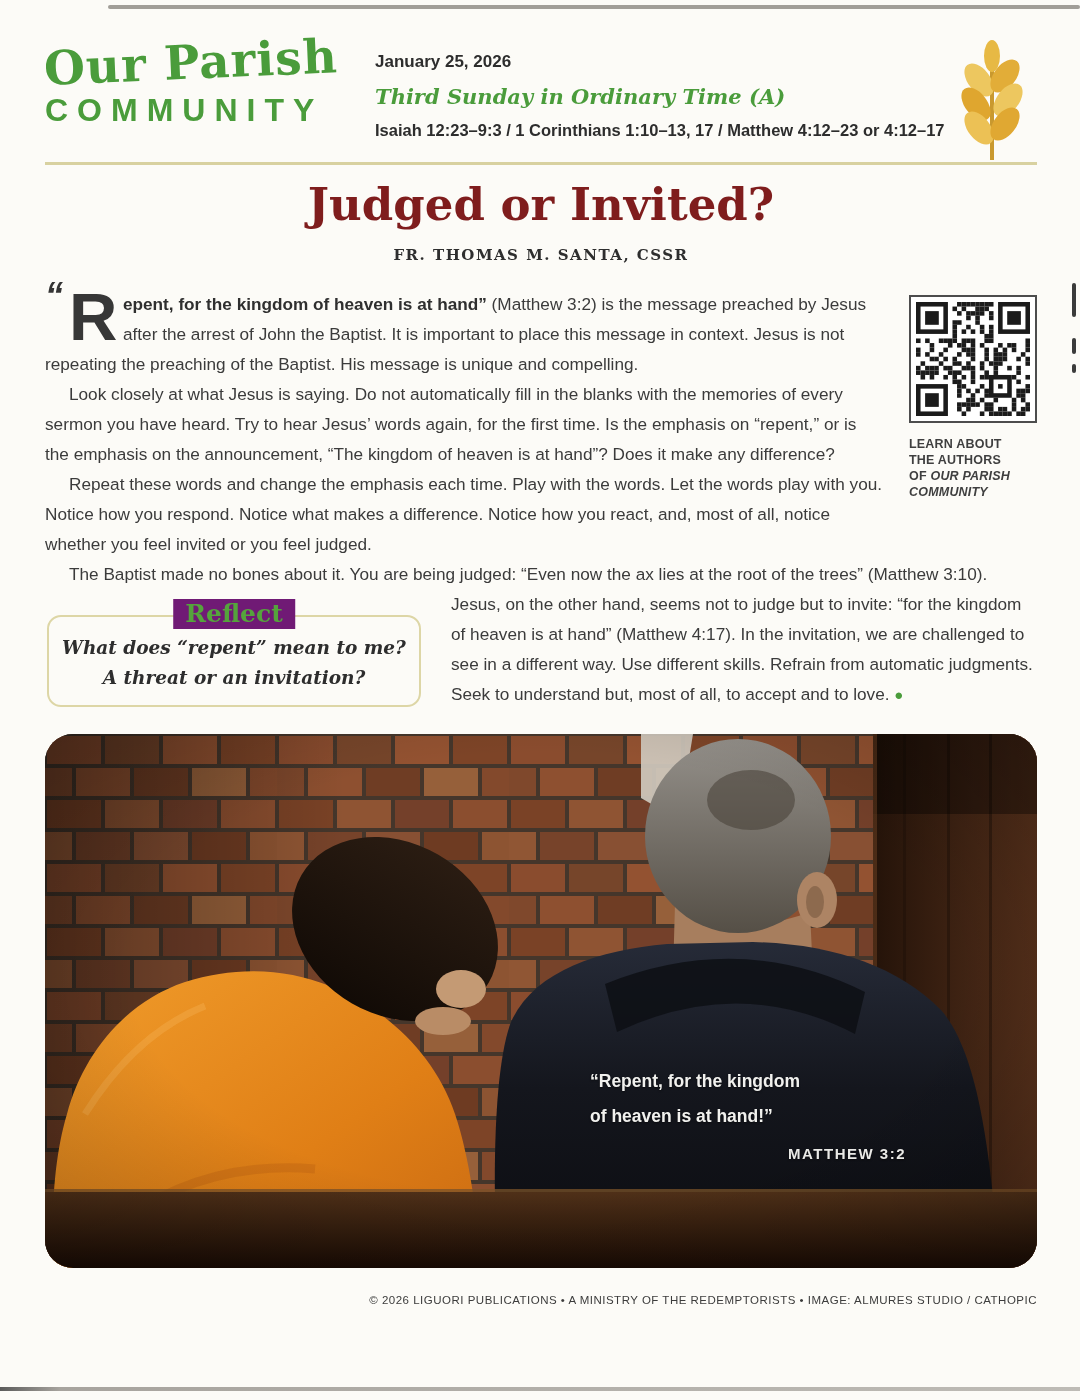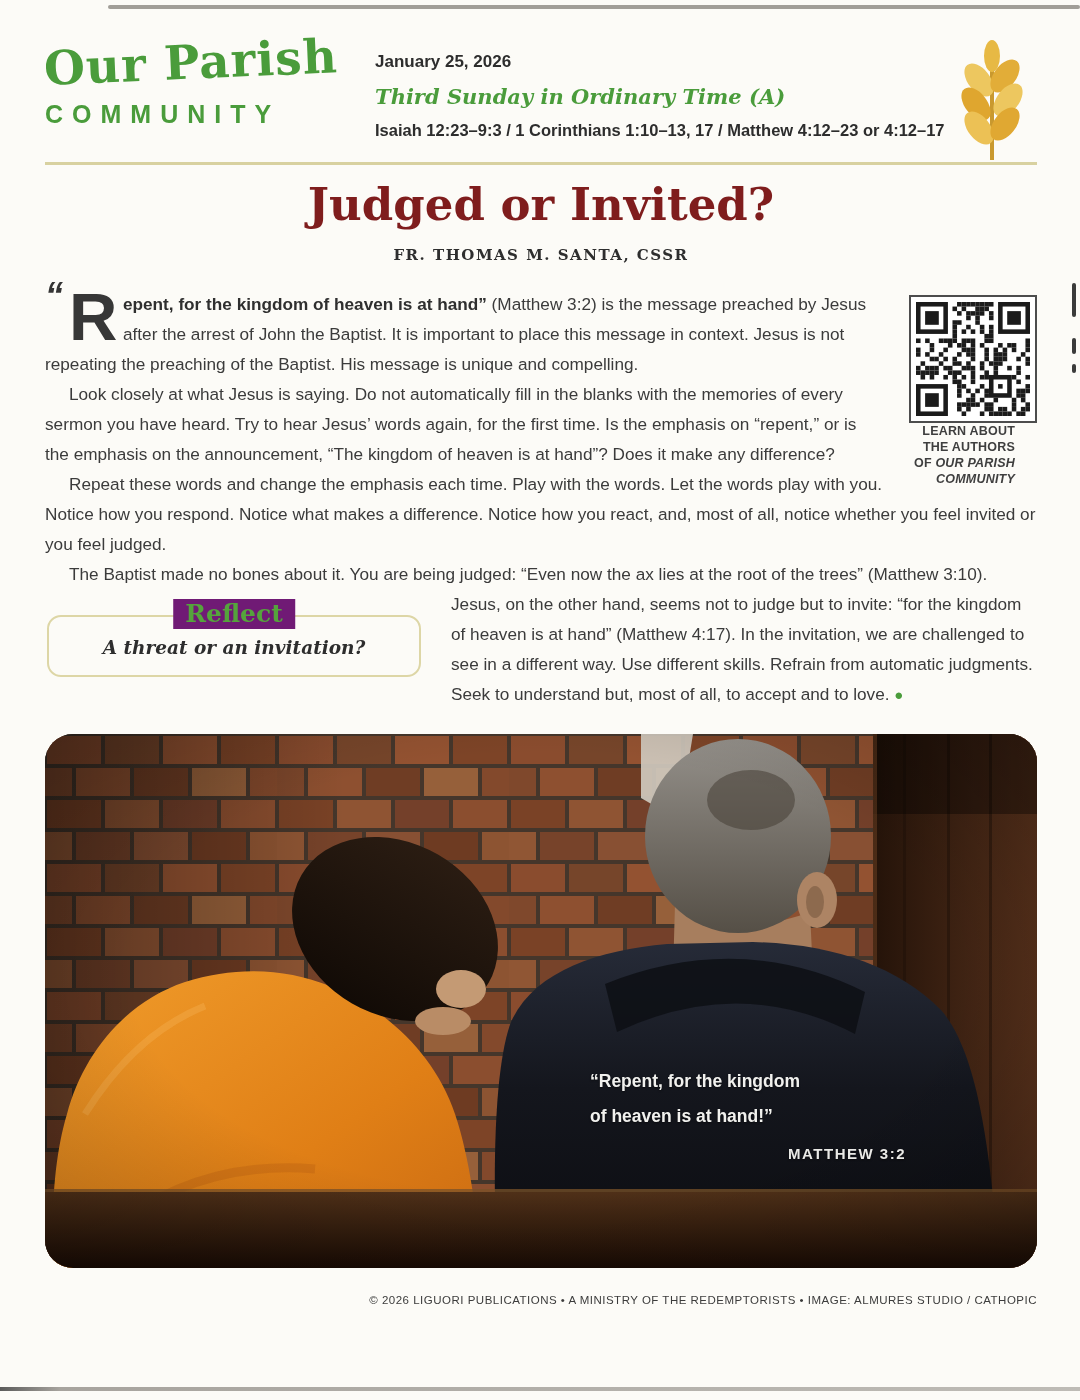--- a/index.html
+++ b/index.html
@@ -19,21 +19,21 @@
   .d1 { top:283px; height:34px; } .d2 { top:338px; height:16px; } .d3 { top:364px; height:9px; }
 
   
   header { position:relative; height:116px; }
   .logo-line1 {
     font-family:"DejaVu Serif","Liberation Serif",serif; font-weight:bold;
     font-size:47px; line-height:46px; color:var(--green,#4a9c3b);
     transform:rotate(-2.5deg); transform-origin:left bottom; letter-spacing:1px;
   }
   .logo-line2 {
-    font-weight:bold; font-size:25px; letter-spacing:9px; margin-top:8px;
+    font-weight:bold; font-size:32px; letter-spacing:9px; margin-top:0;
     color:var(--green,#4a9c3b);
   }
   .issue-info { position:absolute; left:330px; top:6px; }
   .issue-date { font-size:17px; font-weight:bold; color:#2d2d2d; }
   .issue-feast { margin-top:12px; font-family:"DejaVu Serif","Liberation Serif",serif;
     font-weight:bold; font-style:italic; font-size:21px; color:var(--green,#4a9c3b); }
   .issue-readings { margin-top:12px; font-size:16.5px; font-weight:bold; color:#2d2d2d; }
   .wheat { position:absolute; right:14px; top:-6px; }
   .rule { height:3px; background:var(--tan,#d8d1a0); }
 
@@ -50,22 +50,22 @@
     font-style:italic; color:#343434; }
   .dc-letter { position:absolute; left:24px; top:-2px; font-size:67px; line-height:60px;
     font-weight:bold; color:#373737; }
   .lead-bold { font-weight:bold; color:#2f2f2f; }
   .end-dot { color:var(--green,#4a9c3b); font-size:15px; }
 
   
   .qr-block { float:right; width:128px; margin:6px 0 6px 26px; }
   .qr-frame { border:2px solid #4d4d4d; background:#fff; padding:5px; width:128px; height:128px; }
   .qr-frame svg { display:block; width:114px; height:114px; }
-  .qr-caption { width:106px; font-size:12.5px; font-weight:bold;
-    line-height:16px; letter-spacing:.2px; color:#3f3f3f;text-align:right; }
+  .qr-caption { margin-top:13px; width:106px; font-size:12.5px; font-weight:bold;
+    line-height:16px; letter-spacing:.2px; color:#3f3f3f; }
   .qr-caption .it { font-style:italic; }
 
   
   .reflect-box { float:left; display:block; width:374px; margin:26px 30px 8px 2px;
     border:2.5px solid #ddd6a6; border-radius:14px; position:relative;
     padding:16px 10px 12px; text-indent:0; }
   .reflect-title { position:absolute; top:-18px; left:50%; transform:translateX(-50%);
     background:#701a75; padding:0 12px; font-family:"DejaVu Serif","Liberation Serif",serif;
     font-weight:bold; font-size:25px; color:#55a43c; }
   .reflect-q { display:block; text-align:center; font-family:"DejaVu Serif","Liberation Serif",serif;
@@ -344,20 +344,21 @@
             <span class="dc-quote">“</span>
             <span class="dc-letter">R</span>
           </span><span class="lead-bold">epent, for the kingdom of heaven is at hand”</span><span> (Matthew 3:2) is the message preached by Jesus after the arrest of John the Baptist. It is important to place this message in context. Jesus is not repeating the preaching of the Baptist. His message is unique and compelling.</span>
       </p>
       <p class="para indent">Look closely at what Jesus is saying. Do not automatically fill in the blanks with the memories of every sermon you have heard. Try to hear Jesus’ words again, for the first time. Is the emphasis on “repent,” or is the emphasis on the announcement, “The kingdom of heaven is at hand”? Does it make any difference?</p>
       <p class="para indent">Repeat these words and change the emphasis each time. Play with the words. Let the words play with you. Notice how you respond. Notice what makes a difference. Notice how you react, and, most of all, notice whether you feel invited or you feel judged.</p>
       <p class="para indent">
         <span>The Baptist made no bones about it. You are being judged: “Even now the ax lies at the root of the trees” (Matthew 3:10). Jesus, on the other hand, seems not to judge but to invite: “for the</span>
         <span class="reflect-box">
           <span class="reflect-title">Reflect</span>
+          <span class="reflect-q">What does “repent” mean to me?</span>
           <span class="reflect-q">A threat or an invitation?</span>
         </span>
         <span>kingdom of heaven is at hand” (Matthew 4:17). In the invitation, we are challenged to see in a different way. Use different skills. Refrain from automatic judgments. Seek to understand but, most of all, to accept and to love.</span>
         <span class="end-dot">●</span>
       </p>
     </div>
   </main>
 
   <figure class="photo">
     <svg class="scene" viewBox="0 0 992 534" preserveAspectRatio="none" aria-hidden="true">

